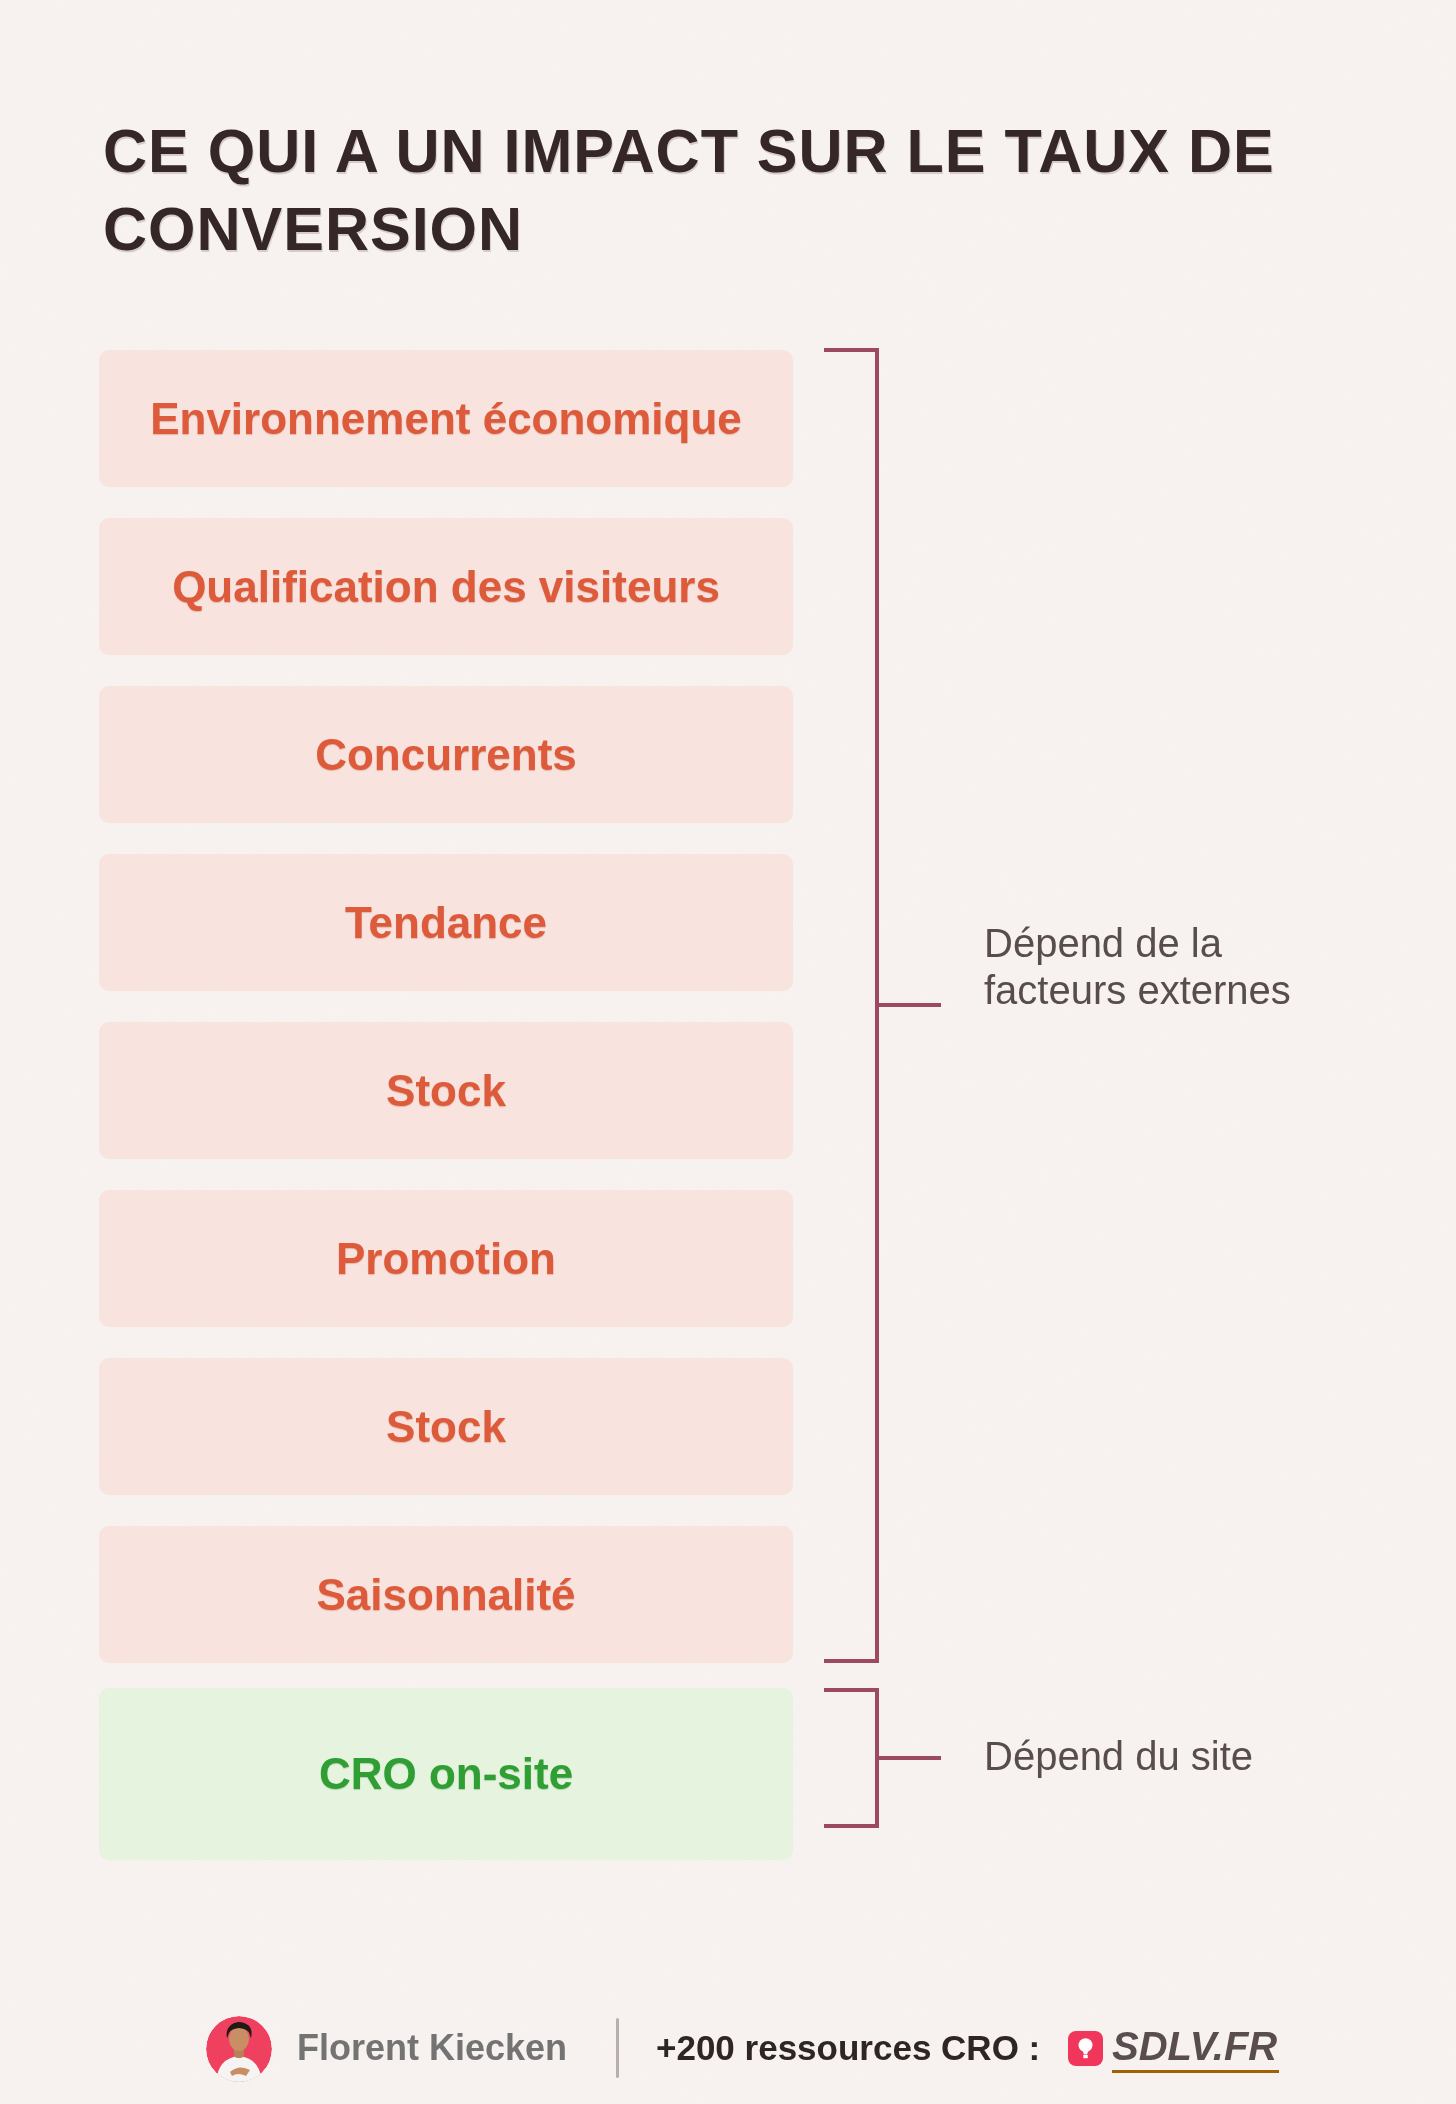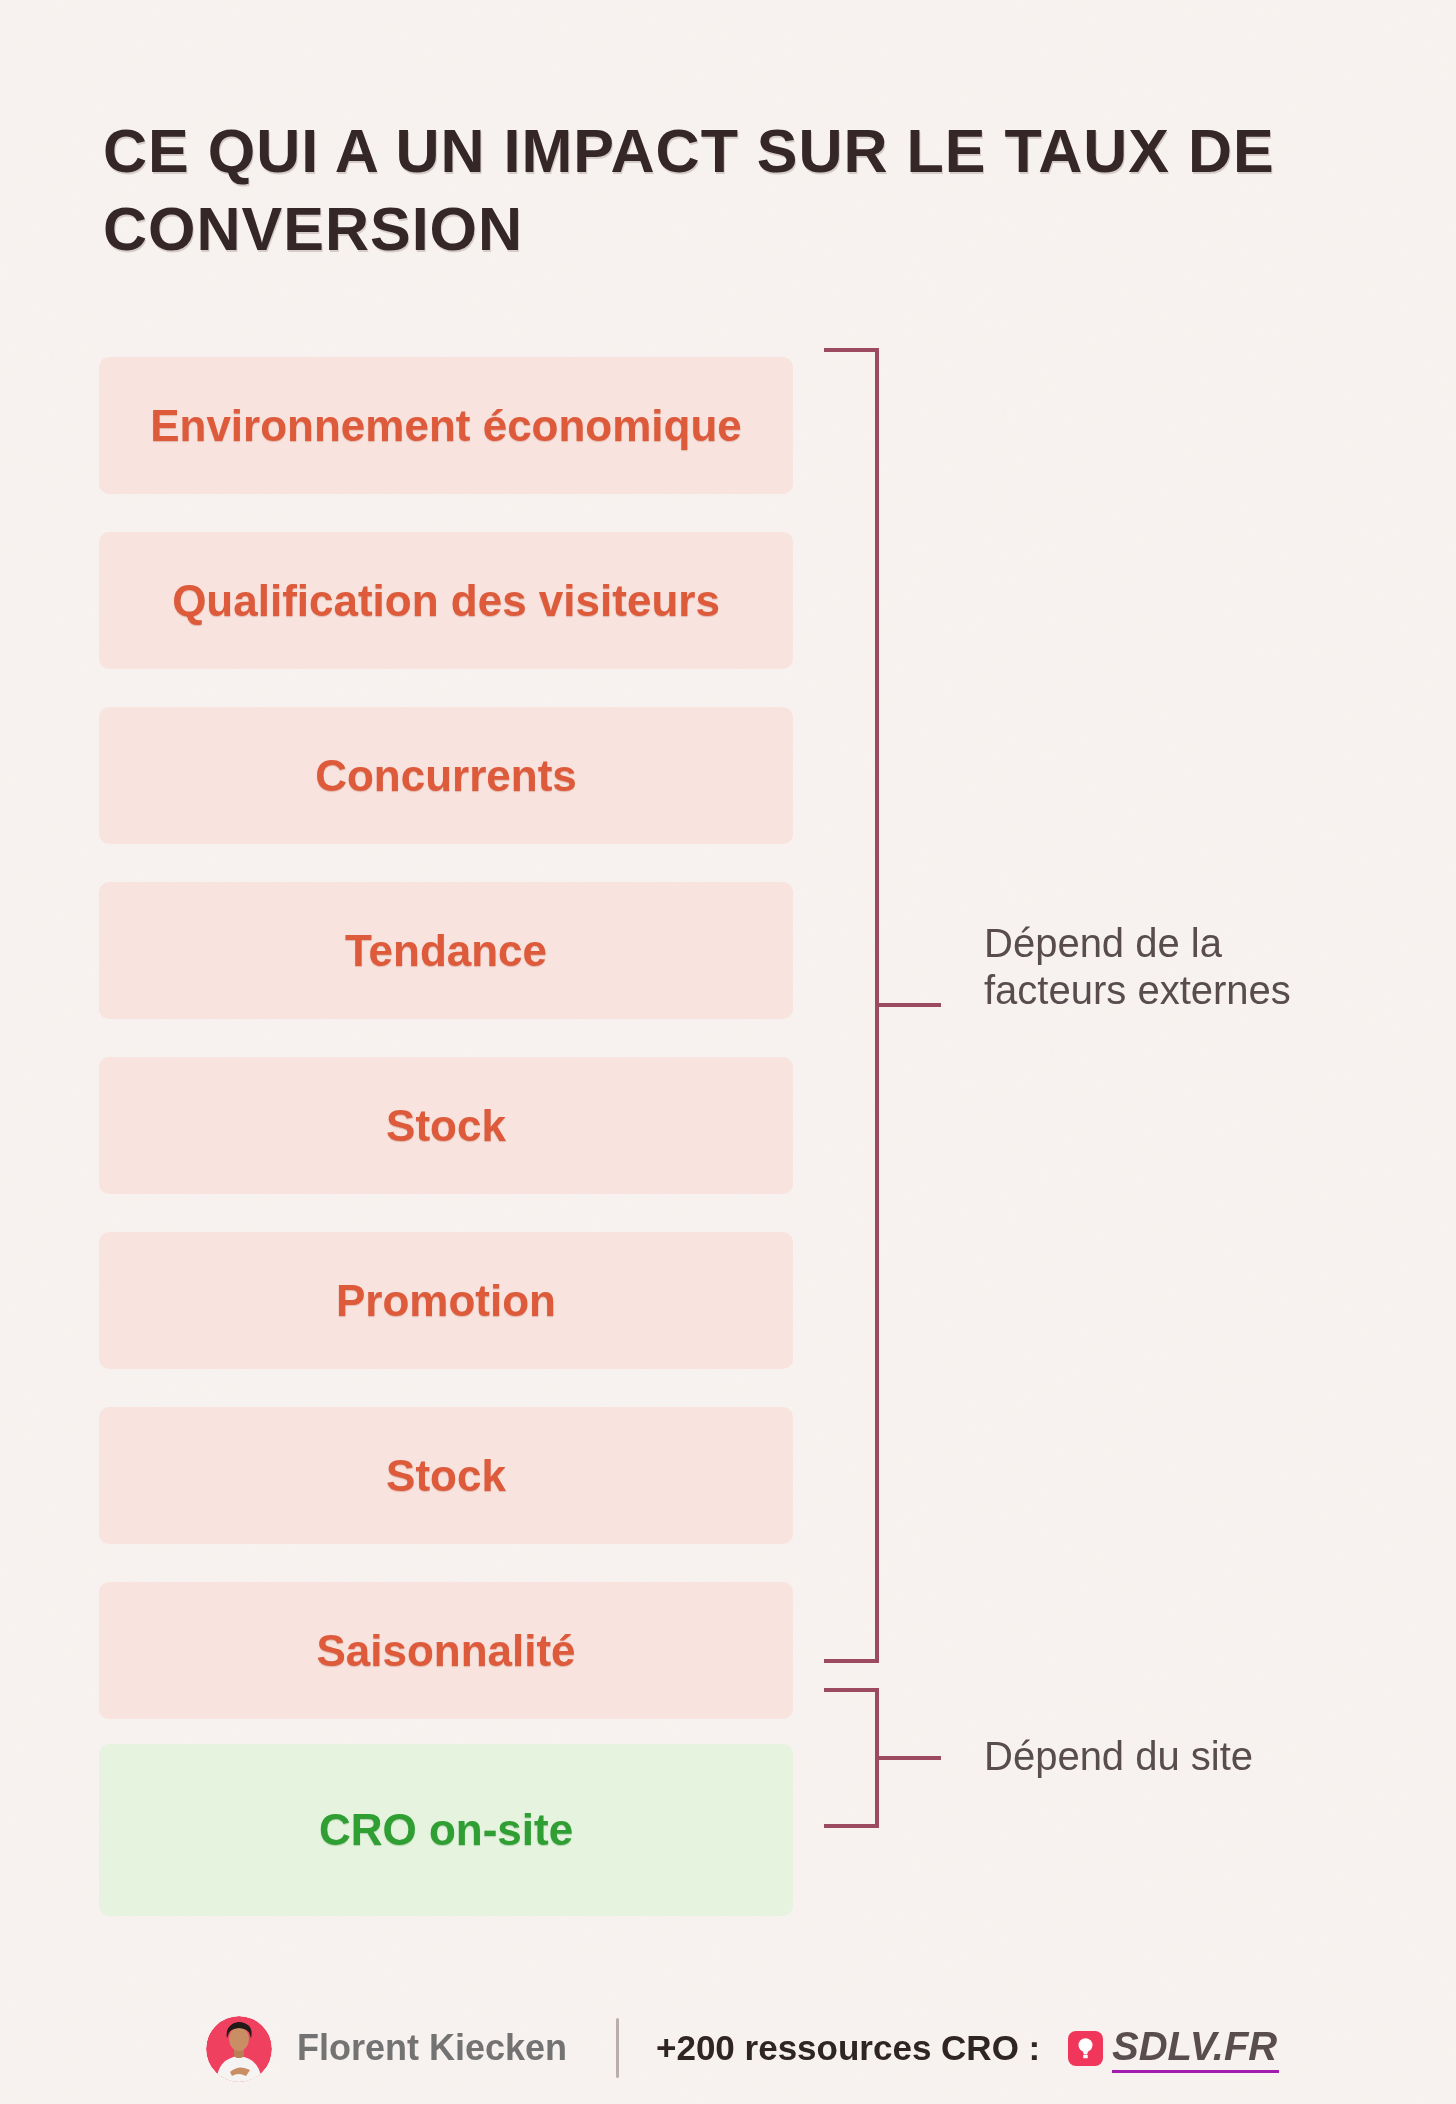--- a/index.html
+++ b/index.html
@@ -46,21 +46,20 @@
     gap: 31px;
   }
 
   .factor-box {
     height: 137px;
     border-radius: 10px;
     background: #f8e3de;
     display: flex;
     align-items: center;
     justify-content: center;
-    margin-top: 7px;
   }
 
   .factor-box .label {
     font-size: 44px;
     font-weight: bold;
     color: #dd5a3b;
     text-shadow: 0 1px 1px rgba(150, 50, 25, 0.25);
   }
 
   .cro-box {
@@ -179,21 +178,21 @@
     display: flex;
     align-items: center;
     justify-content: center;
   }
 
   .brand-name {
     font-size: 40px;
     font-weight: bold;
     font-style: italic;
     color: #5a4d50;
-    border-bottom: 3px solid #a21caf;
+    border-bottom: 3px solid #a16207;
     padding: 0 2px 2px 0;
     line-height: 44px;
   }
 </style>
 </head>
 <body>
 
 <div class="page">
 
   <svg class="noise" xmlns="http://www.w3.org/2000/svg">

